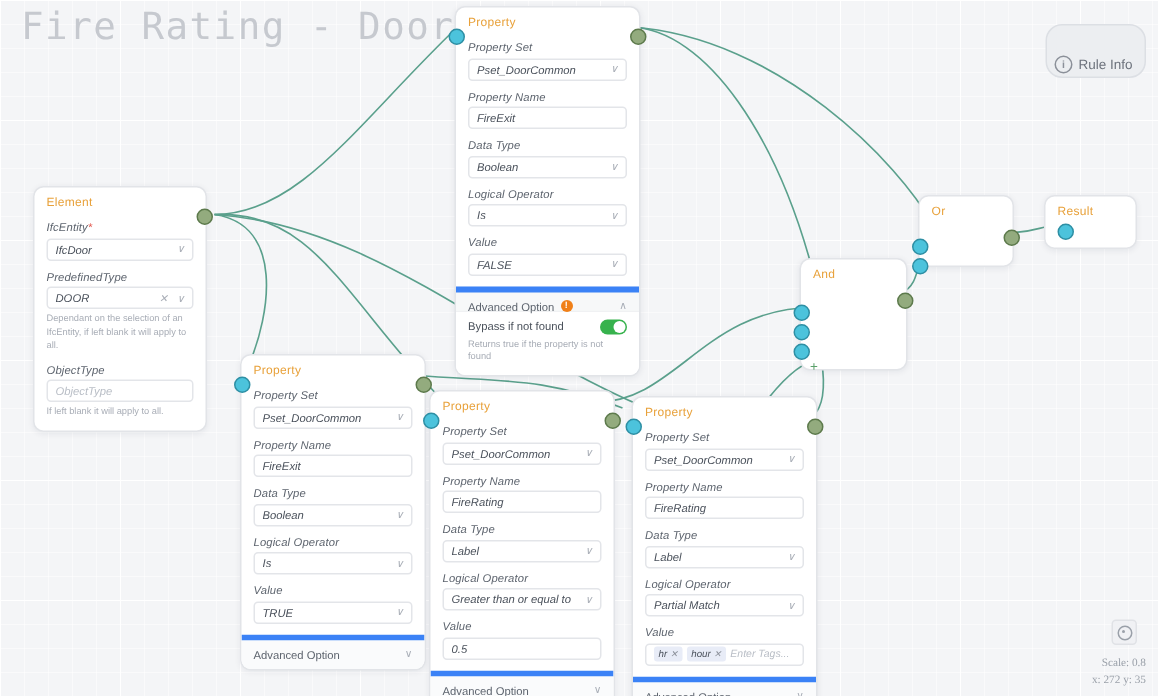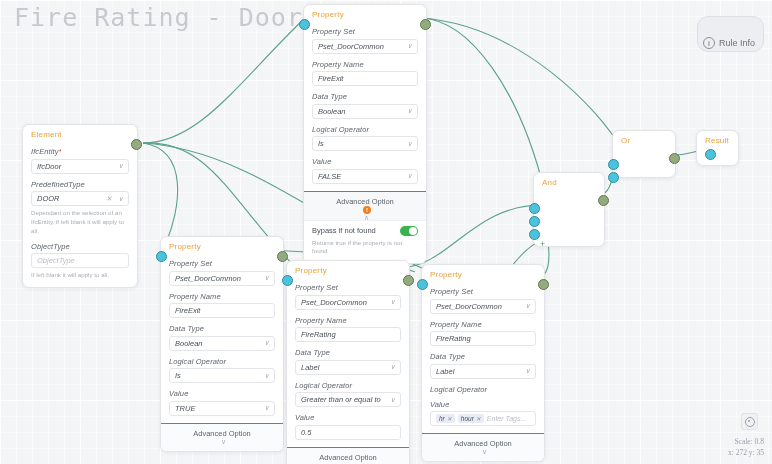--- a/index.html
+++ b/index.html
@@ -57,23 +57,23 @@
     display:flex;align-items:center;padding:0 5px;
     font-size:7.5px;color:#4a515b;box-sizing:border-box;font-style:italic;
   }
   .ctl.ph{color:#b9bec6;}
   .ctl .val{flex:1;overflow:hidden;white-space:nowrap;text-overflow:ellipsis;}
   .chev{color:#a9aeb7;font-size:7px;margin-left:3px;}
   .clr{color:#a9aeb7;font-size:7px;margin-right:3px;}
   .hint{font-size:6.2px;color:#a8adb6;line-height:1.45;margin-top:3px;}
 
   .adv{
-    margin:7px -8px -7px -8px;padding:5px 8px;border-top:1px solid #3b82f6;
+    margin:7px -8px -7px -8px;padding:5px 8px;border-top:4px solid #3b82f6;
     background:#fafbfc;border-radius:0 0 6px 6px;
-    display:flex;align-items:center;font-size:7.5px;color:#5d646e;cursor:pointer;flex-direction:column;
+    display:flex;align-items:center;font-size:7.5px;color:#5d646e;cursor:pointer;
   }
   .adv.open{background:#f7f8f9;border-radius:0;}
   .badge{
     width:8px;height:8px;border-radius:50%;background:#f08019;color:#fff;
     font-size:6px;font-weight:bold;display:flex;align-items:center;
     justify-content:center;margin-left:4px;line-height:1;
   }
   .adv .sp{flex:1;}
   .advbody{
     margin:0 -8px -7px -8px;padding:5px 8px 7px 8px;background:#fff;
@@ -354,20 +354,24 @@
       </div>
       <div class="fl">
         <div class="lbl">Data Type</div>
         <div class="ctl">
           <span class="val">Label</span>
           <span class="chev">∨</span>
         </div>
       </div>
       <div class="fl">
         <div class="lbl">Logical Operator</div>
+        <div class="ctl">
+          <span class="val">Partial Match</span>
+          <span class="chev">∨</span>
+        </div>
       </div>
       <div class="fl">
         <div class="lbl">Value</div>
         <div class="ctl">
           <span class="tagwrap">
             <span class="tag">
               <span>hr</span>
               <span class="x">✕</span>
             </span>
             <span class="tag">
@@ -399,21 +403,21 @@
 
   <div class="node logic" style="left:612px;top:130px;width:64px;height:48px;">
     <div class="ttl">Or</div>
     <div class="bdy">
       <div class="port in" style="left:-5px;top:14px;"></div>
       <div class="port in" style="left:-5px;top:27px;"></div>
       <div class="port out" style="right:-5px;top:8px;"></div>
     </div>
   </div>
 
-  <div class="node logic" style="left:696px;top:130px;width:43px;height:36px;">
+  <div class="node logic" style="left:696px;top:130px;width:62px;height:36px;">
     <div class="ttl">Result</div>
     <div class="bdy">
       <div class="port in" style="left:8px;top:4px;"></div>
     </div>
   </div>
 
   <div id="recenter">
     <span class="g"></span>
   </div>
   <div id="status">

